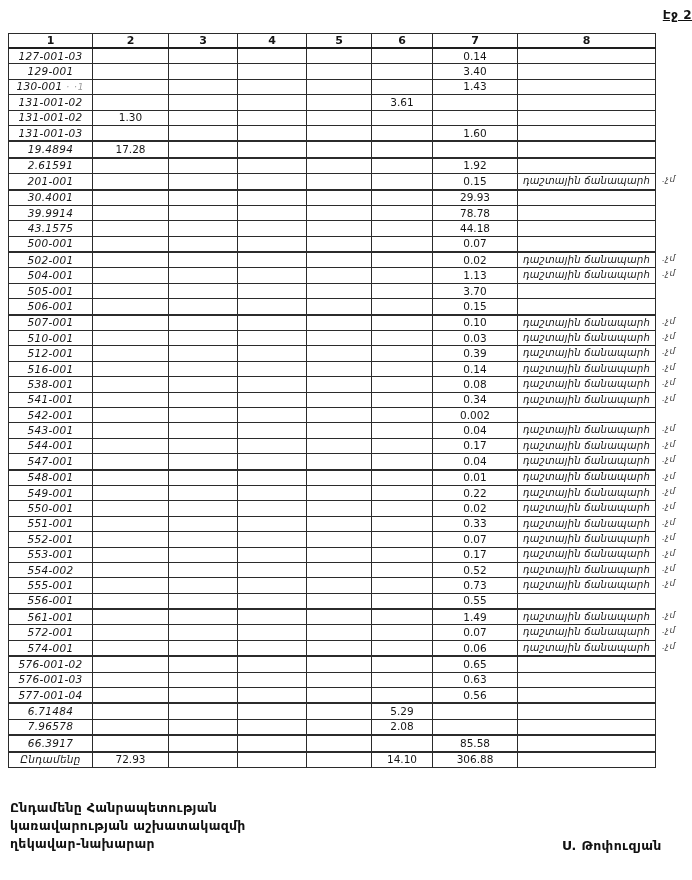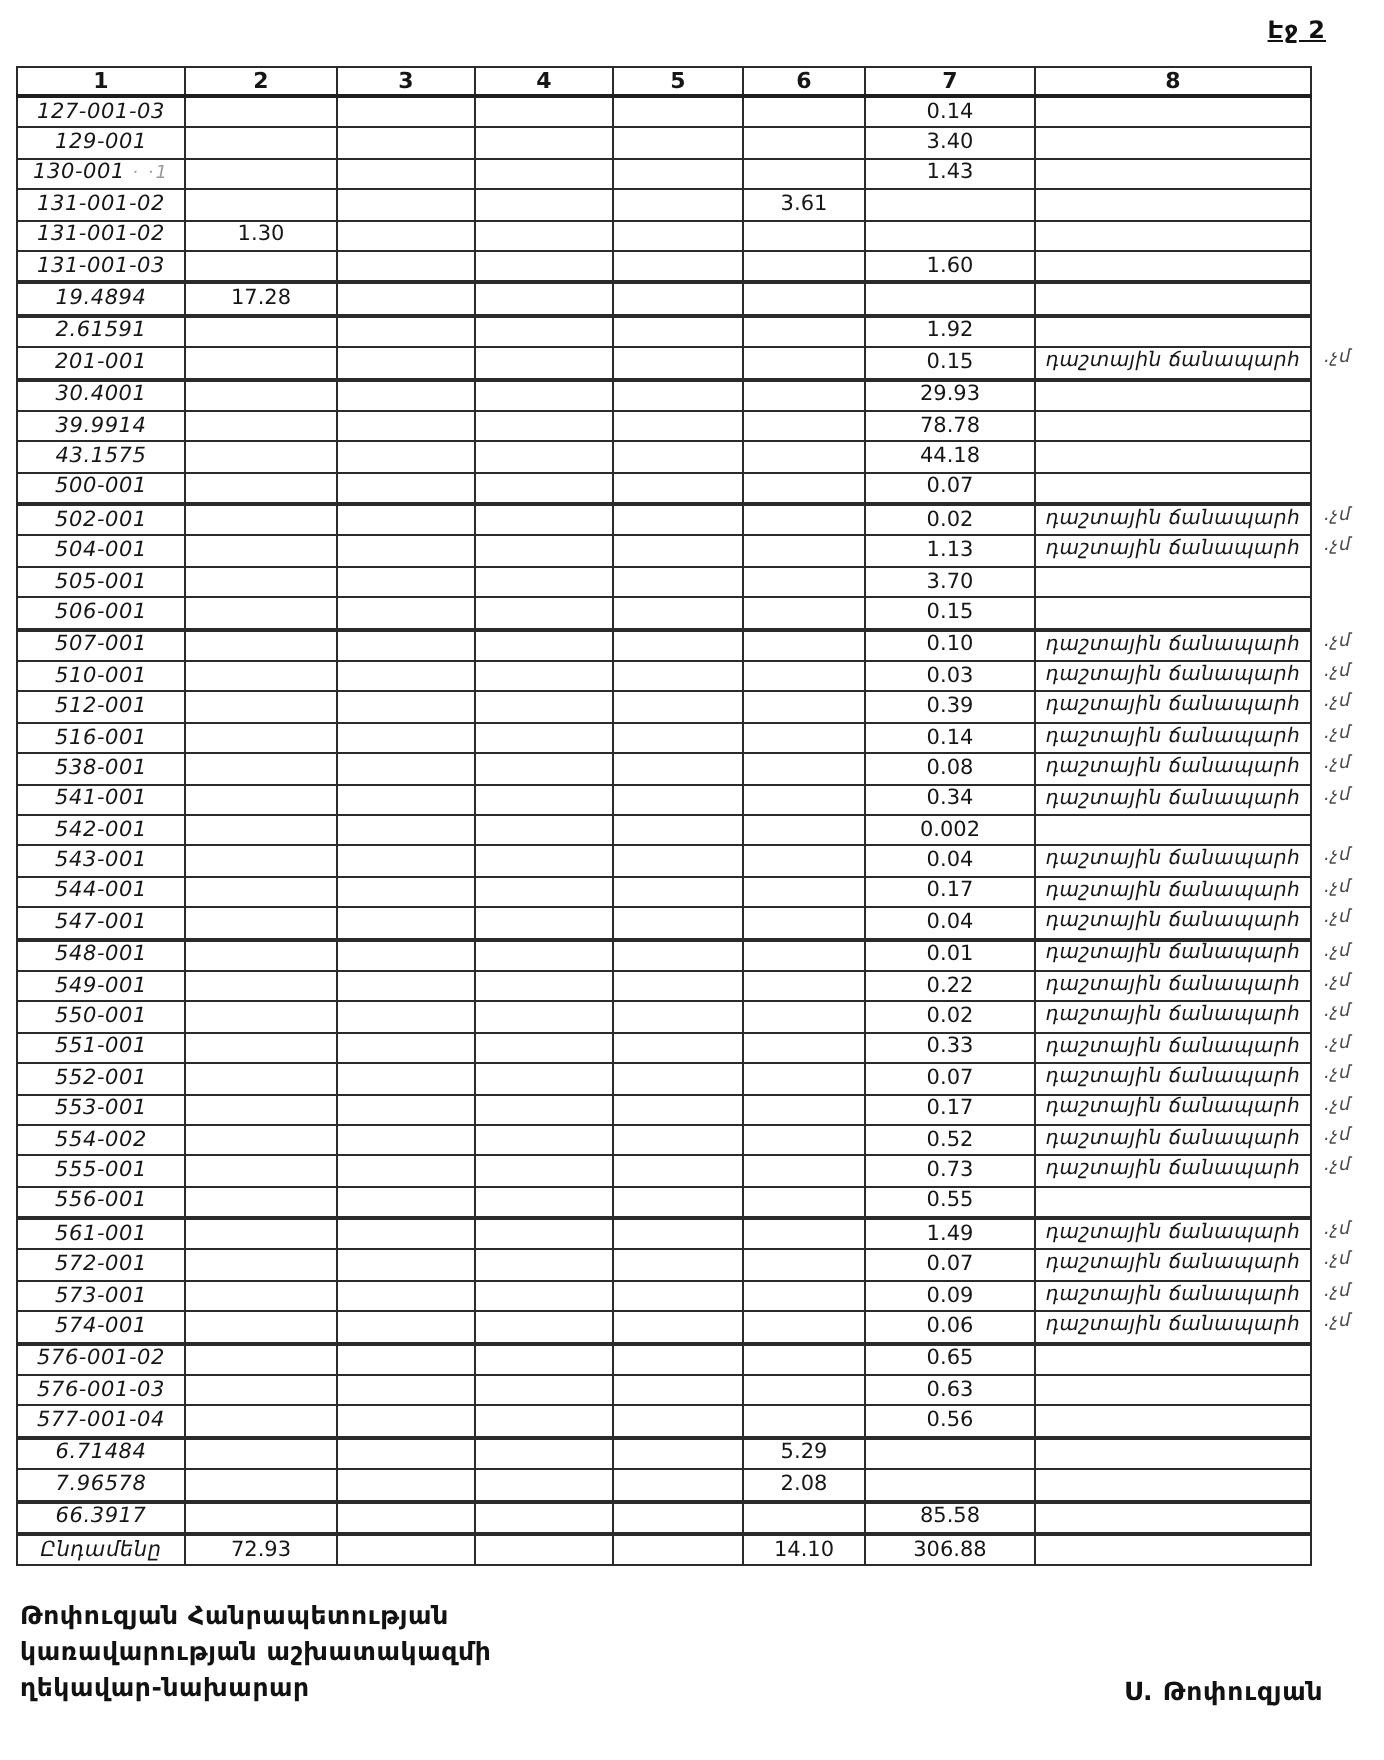--- a/index.html
+++ b/index.html
@@ -3,21 +3,21 @@
 <meta charset="utf-8">
 <style>
   html,body{margin:0;padding:0;}
   body{
     width:692px;height:880px;position:relative;background:#ffffff;
     font-family:"DejaVu Sans","Liberation Sans",sans-serif;
     color:#1b1b1b;overflow:hidden;
     -webkit-font-smoothing:none;
   }
   .page-label{
-    position:absolute;top:8px;right:29px;
+    position:absolute;top:8px;right:0;
     font-size:12px;font-weight:bold;letter-spacing:.5px;color:#111;text-decoration:underline;
   }
   table.main-table{
     position:absolute;left:8px;top:33px;
     border-collapse:collapse;table-layout:fixed;
     font-size:10.5px;color:#161616;
   }
   table.main-table th, table.main-table td{
     border:1px solid #2b2b2b;
     padding:0 2px;height:14.4px;line-height:1.05;
@@ -454,30 +454,20 @@
       <tr>
         <td class="code-cell"><span>572-001</span></td>
         <td></td>
         <td></td>
         <td></td>
         <td></td>
         <td></td>
         <td>0.07</td>
         <td class="road-cell"><span>դաշտային ճանապարհ</span><span class="margin-note">.չմ</span></td>
       </tr>
-      <tr>
-        <td class="code-cell"><span>573-001</span></td>
-        <td></td>
-        <td></td>
-        <td></td>
-        <td></td>
-        <td></td>
-        <td>0.09</td>
-        <td class="road-cell"><span>դաշտային ճանապարհ</span><span class="margin-note">.չմ</span></td>
-      </tr>
       <tr class="thick">
         <td class="code-cell"><span>574-001</span></td>
         <td></td>
         <td></td>
         <td></td>
         <td></td>
         <td></td>
         <td>0.06</td>
         <td class="road-cell"><span>դաշտային ճանապարհ</span><span class="margin-note">.չմ</span></td>
       </tr>
@@ -548,18 +538,18 @@
         <td></td>
         <td></td>
         <td>14.10</td>
         <td>306.88</td>
         <td class="road-cell"></td>
       </tr>
     </tbody>
 </table>
 
 <div class="footer-left">
-  <div>Թոփուզյան Հանրապետության</div>
+  <div>Ընդամենը Հանրապետության</div>
   <div>կառավարության աշխատակազմի</div>
   <div>ղեկավար-նախարար</div>
 </div>
 
 <div class="signature">Ս. Թոփուզյան</div>
 
 </body></html>

